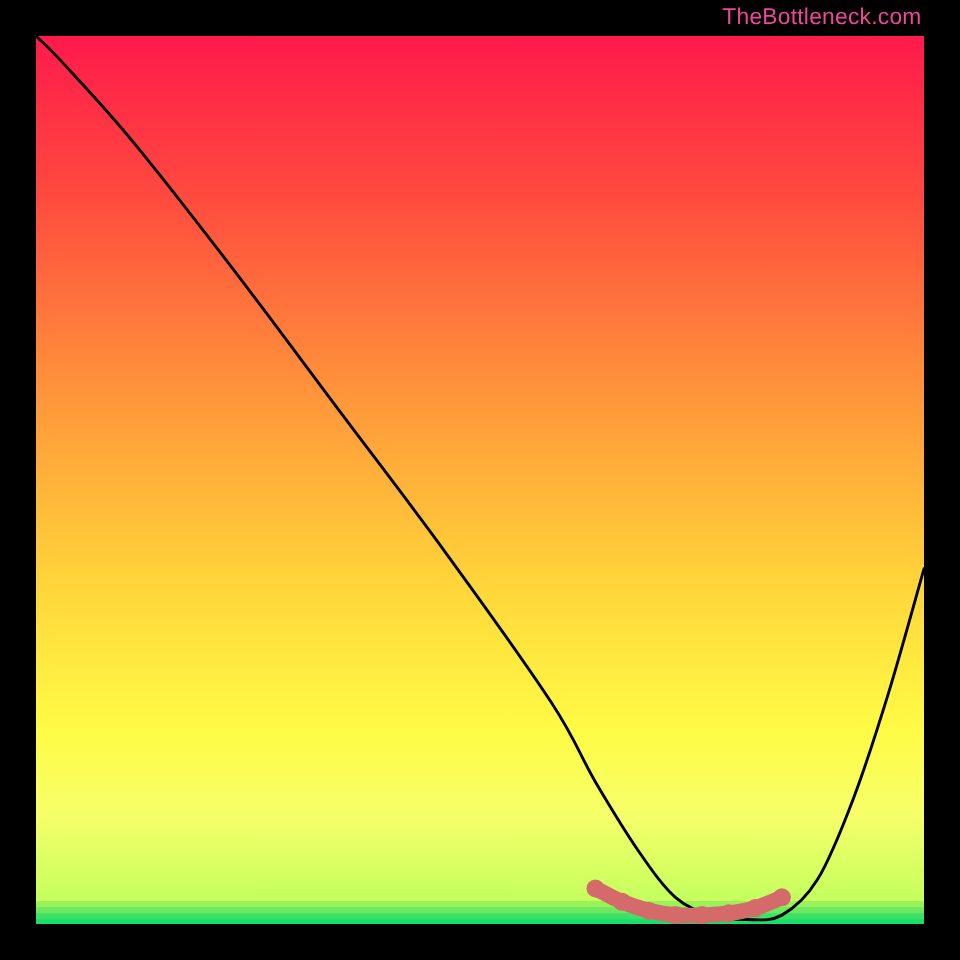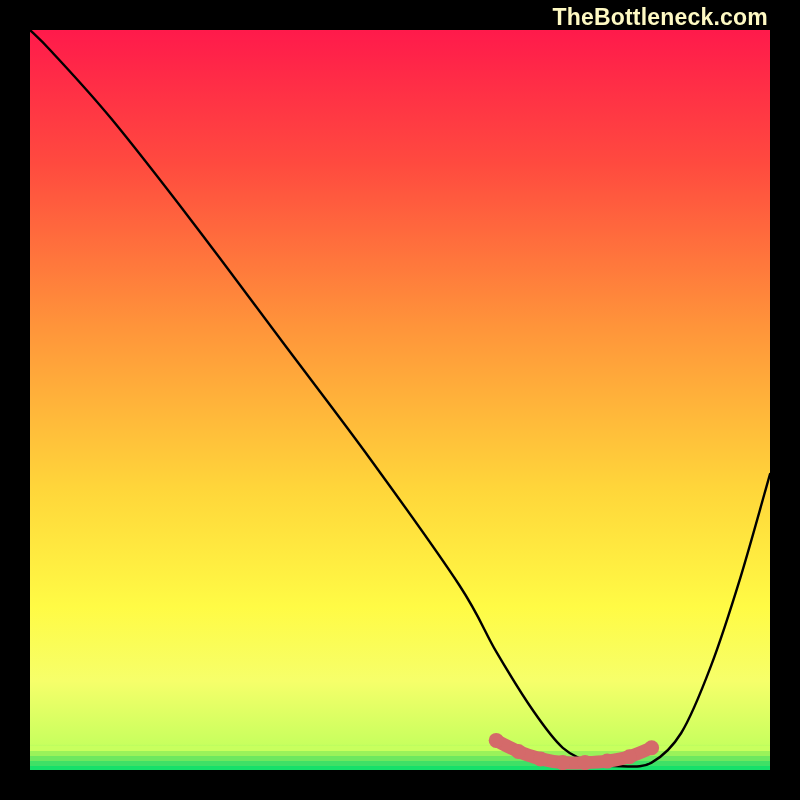--- a/index.html
+++ b/index.html
@@ -23,23 +23,23 @@
     position: absolute;
     left: 0;
     top: 0;
     width: 740px;
     height: 740px;
   }
   .watermark {
     position: absolute;
     top: 4px;
     right: 32px;
-    color: #fef9c3;
-    font-size: 23px;
-    font-weight: 700;
+    color: #ec4899;
+    font-size: 19px;
+    font-weight: 400;
     letter-spacing: 0.2px;
     z-index: 10;
   }
   svg { display: block; }
 </style>
 </head>
 <body>
 
 <div class="watermark">TheBottleneck.com</div>
 

